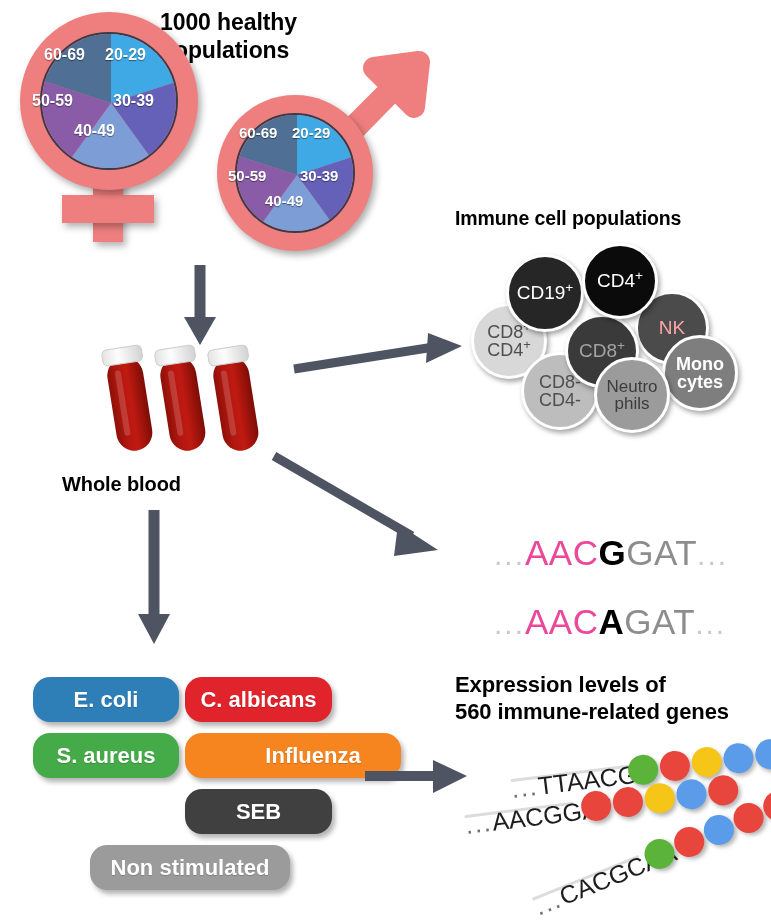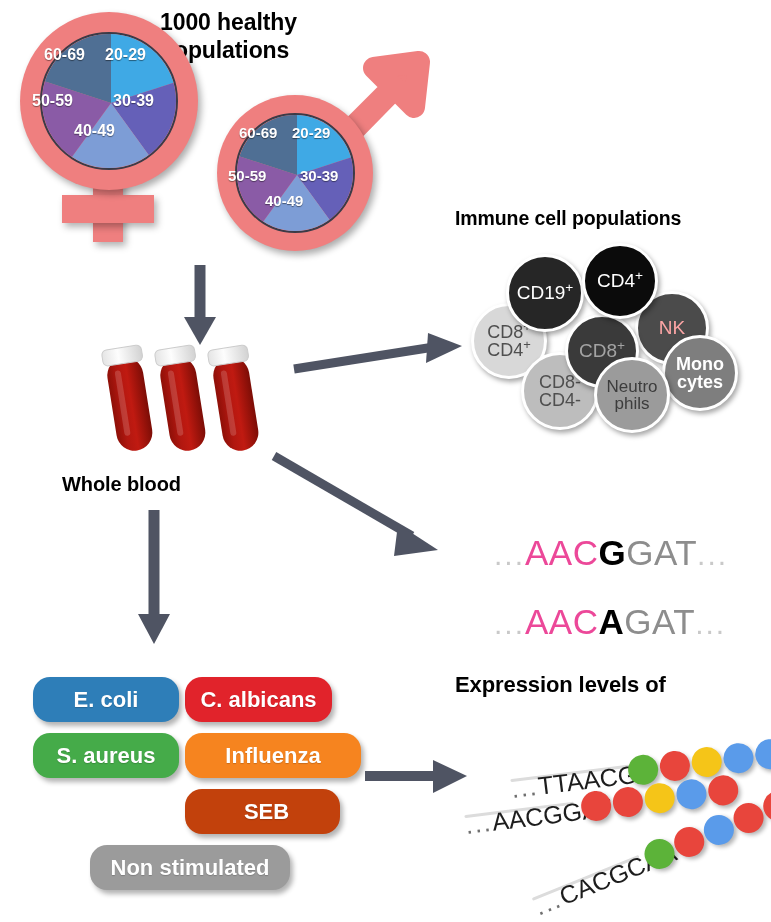--- a/index.html
+++ b/index.html
@@ -335,37 +335,38 @@
 
   <div class="stim" style="left:185px; top:677px; width:147px; height:45px; background:#E1232B;">
     <span>C. albicans</span>
   </div>
   <div class="stim" style="left:33px; top:677px; width:146px; height:45px; background:#2E7EB8;">
     <span>E. coli</span>
   </div>
   <div class="stim" style="left:33px; top:733px; width:146px; height:45px; background:#45AB49;">
     <span>S. aureus</span>
   </div>
-  <div class="stim" style="left:185px; top:733px; width:176px; height:45px; background:#F6841F;">
+  <div class="stim" style="left:185px; top:733px; width:176px; height:45px; background:#F6841F;padding-left:40px;">
     <span>Influenza</span>
   </div>
-  <div class="stim" style="left:185px; top:789px; width:147px; height:45px; background:#c2410c;padding-left:8px;">
+  <div class="stim" style="left:185px; top:789px; width:147px; height:45px; background:#404040;">
     <span>SEB</span>
   </div>
   <div class="stim" style="left:90px; top:845px; width:200px; height:45px; background:#9B9B9B;">
     <span>Non stimulated</span>
   </div>
 
   <svg class="arrow-svg" width="110" height="50" style="left:363px; top:752px;">
     <line x1="2" y1="24" x2="75" y2="24" stroke="#4f5463" stroke-width="10"></line>
     <polygon points="70,8 104,24 70,41" fill="#4f5463"></polygon>
   </svg>
 
   <div class="abs heading" id="title-expression">
     <div>Expression levels of</div>
+    <div>560 immune-related genes</div>
   </div>
 
   <div class="strand" style="left:512px; top:773px; transform:rotate(-7deg); width:270px; height:40px;">
     <div class="strand-line" style="left:0px; top:6px; width:120px;"></div>
     <div class="seq" style="top:2px;">
       <span class="lead">...</span><span>TTAACGG</span>
     </div>
     <div class="bead" style="left:118px; top:-2px; width:30px; height:30px; background:#5CB339;"></div>
     <div class="bead" style="left:150px; top:-2px; width:30px; height:30px; background:#E8453C;"></div>
     <div class="bead" style="left:182px; top:-2px; width:30px; height:30px; background:#F5C518;"></div>

